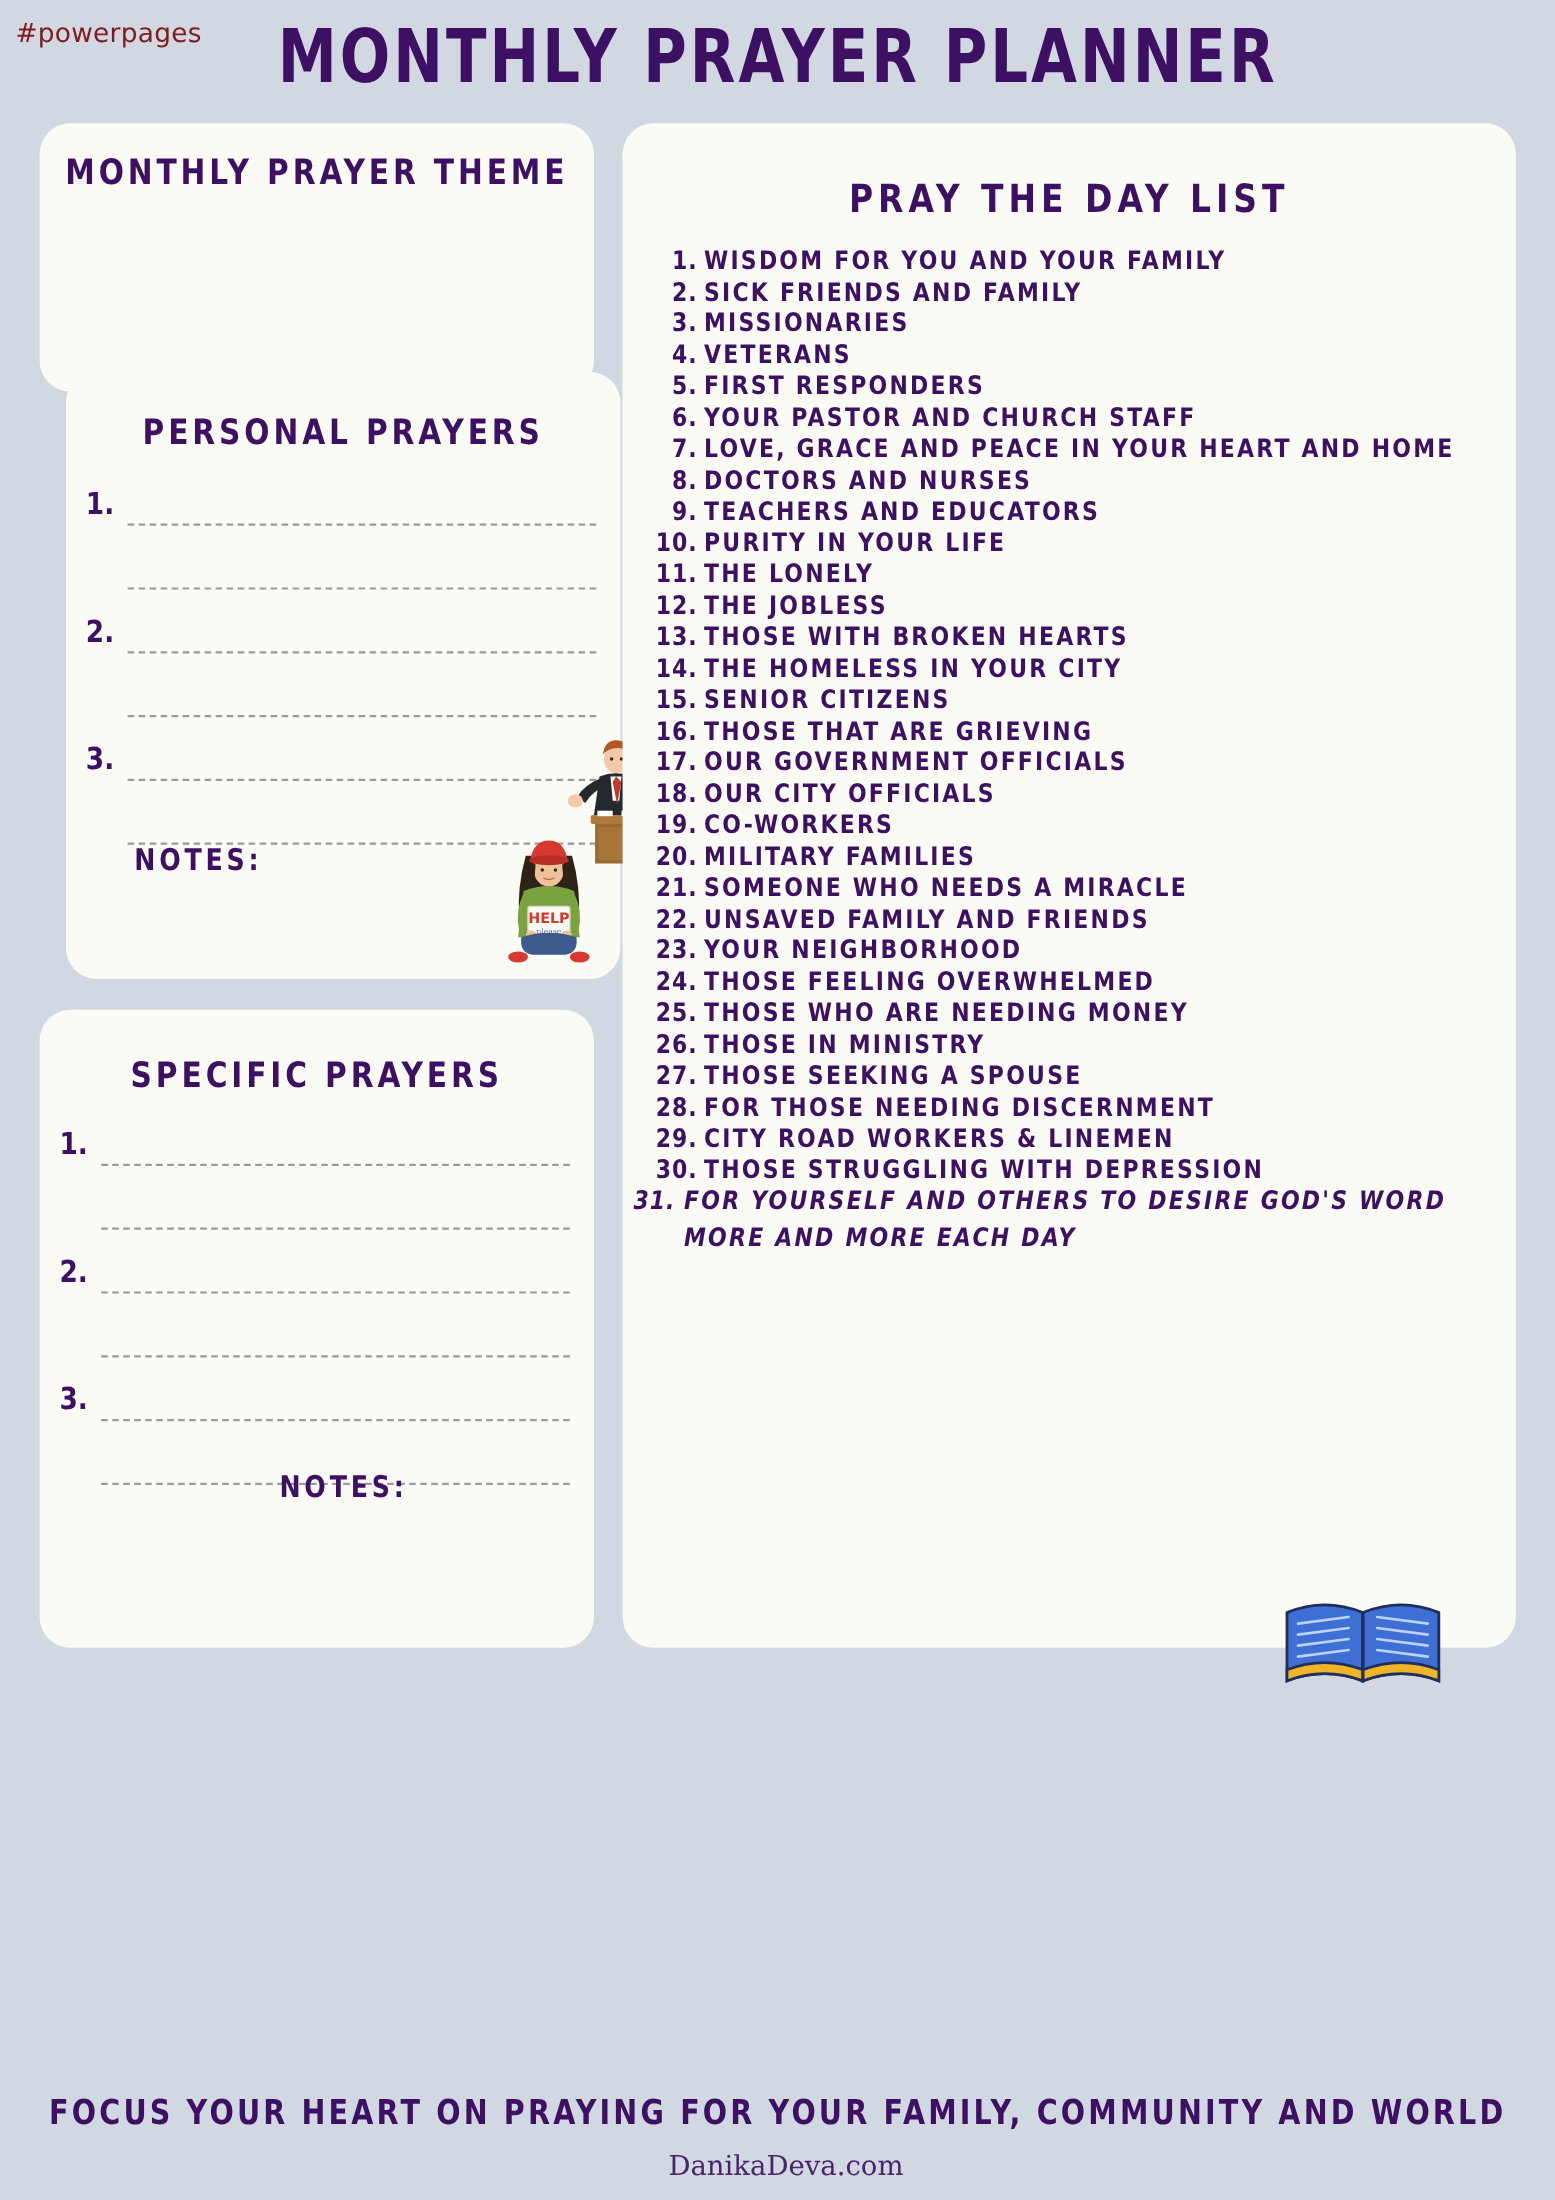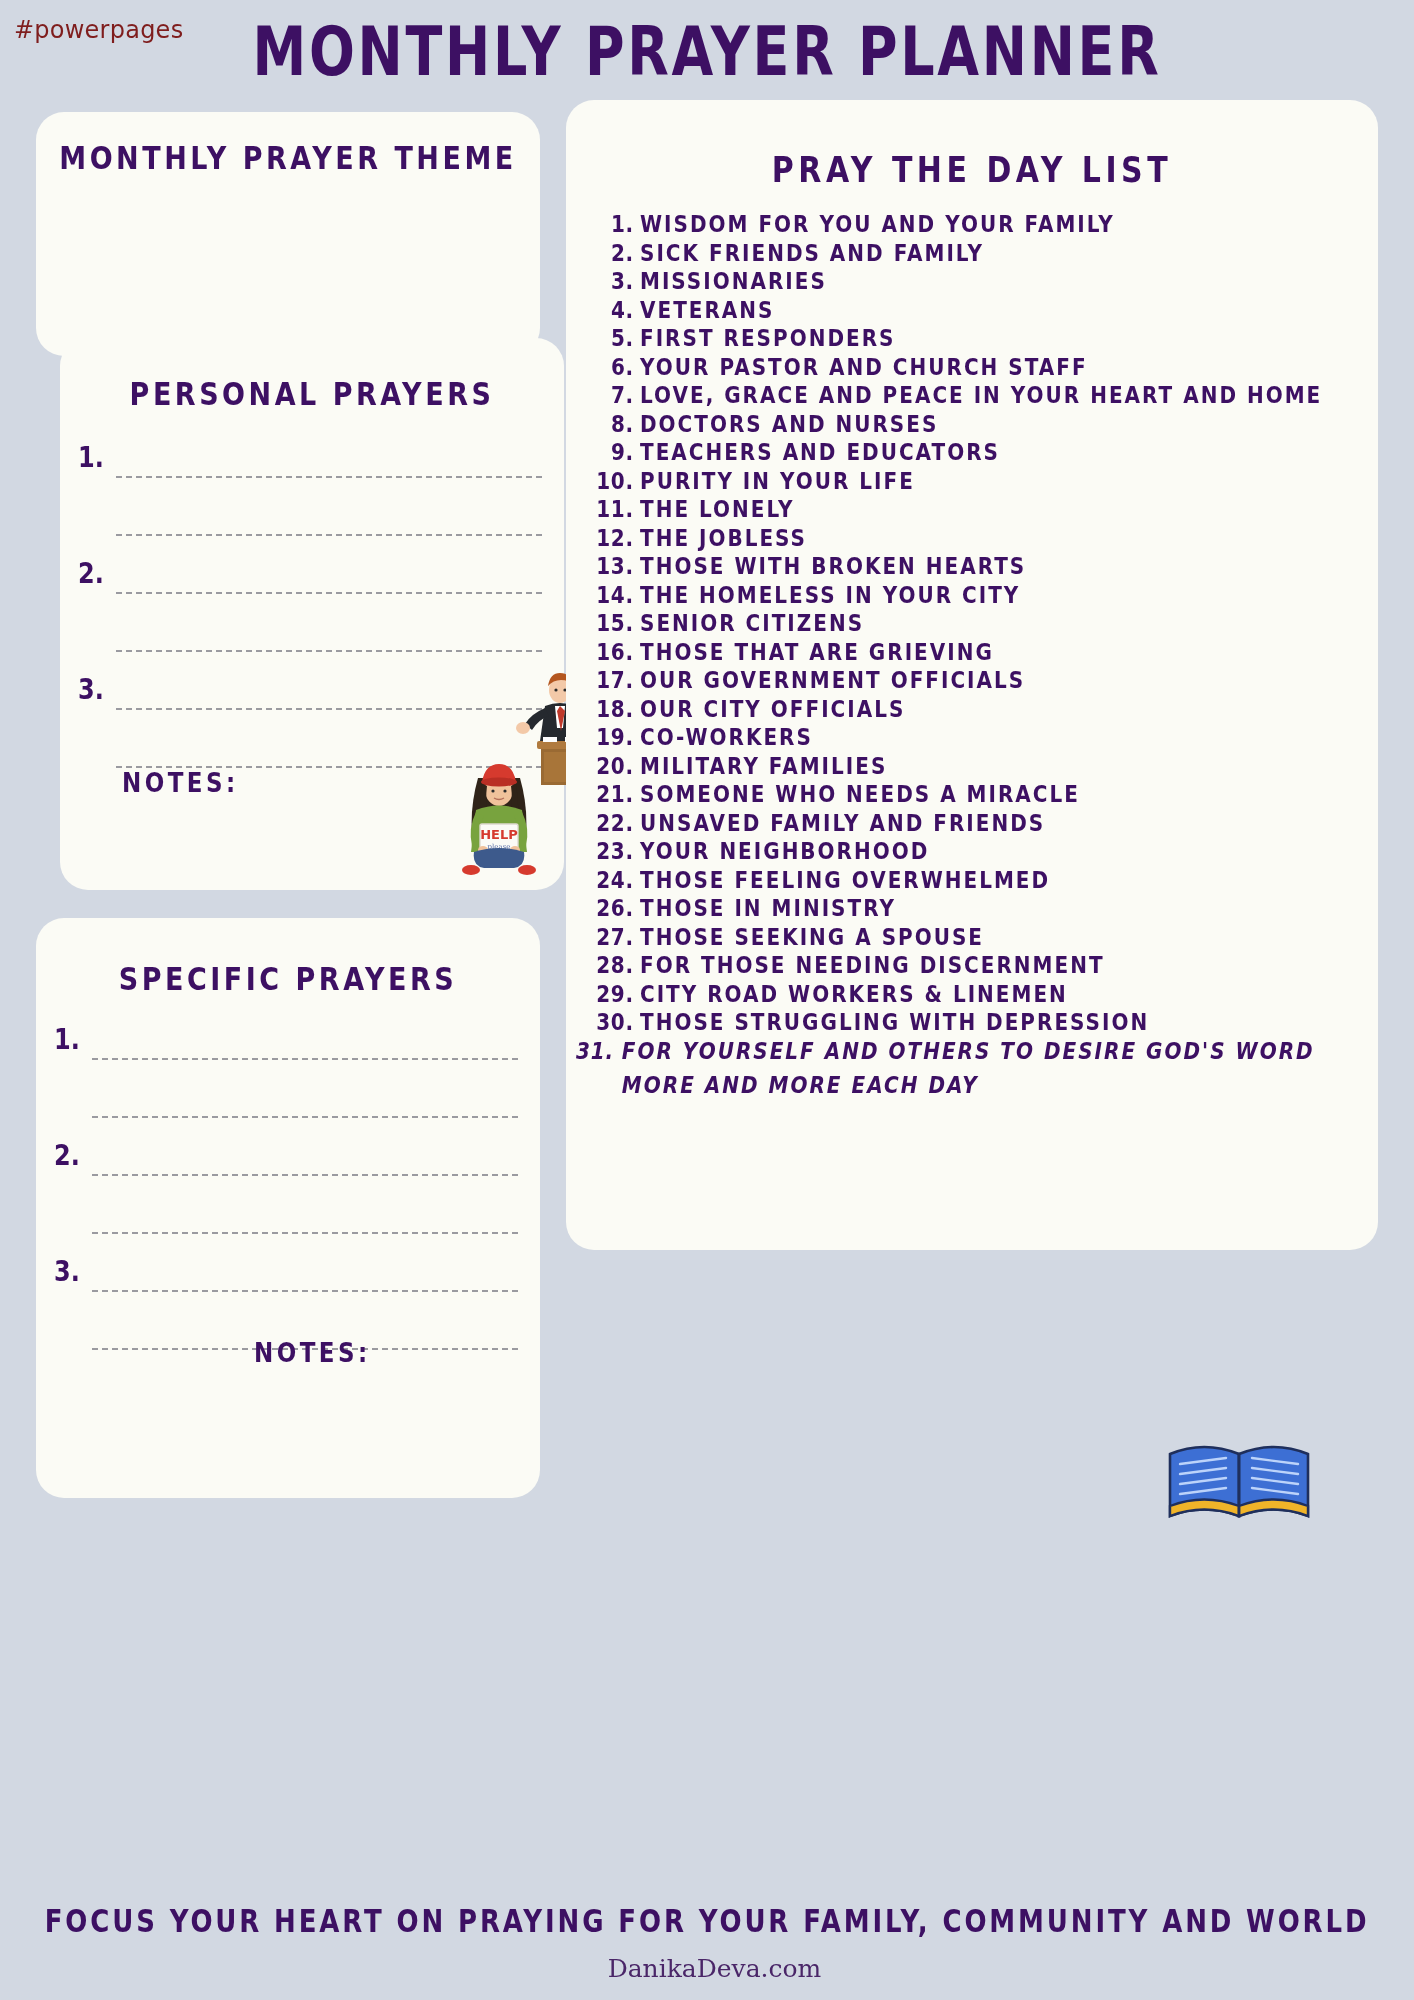--- a/index.html
+++ b/index.html
@@ -42,21 +42,21 @@
   
   .card {
     position: absolute;
     background: #fbfbf5;
     border-radius: 28px;
   }
 
   #card-theme   { left: 36px;  top: 112px;  width: 504px;  height: 244px; }
   #card-personal{ left: 36px;  top: 338px;  width: 504px;  height: 552px; margin-left: 24px; }
   #card-specific{ left: 36px;  top: 918px;  width: 504px;  height: 580px; }
-  #card-daylist { left: 566px; top: 100px;  width: 812px;  height: 1150px; }
+  #card-daylist { left: 566px; top: 112px;  width: 812px;  height: 1386px; }
 
   .card-title {
     position: absolute;
     left: 0; right: 0;
     text-align: center;
     font-size: 27px;
     font-weight: 700;
     letter-spacing: 0.13em;
     color: #3d1063;
     text-transform: uppercase;
@@ -368,20 +368,24 @@
         <span class="day-num">22.</span>
         <span class="day-text">UNSAVED FAMILY AND FRIENDS</span>
       </div>
     <div class="day-item">
         <span class="day-num">23.</span>
         <span class="day-text">YOUR NEIGHBORHOOD</span>
       </div>
     <div class="day-item">
         <span class="day-num">24.</span>
         <span class="day-text">THOSE FEELING OVERWHELMED</span>
+      </div>
+    <div class="day-item">
+        <span class="day-num">25.</span>
+        <span class="day-text">THOSE WHO ARE NEEDING MONEY</span>
       </div>
     <div class="day-item">
         <span class="day-num">26.</span>
         <span class="day-text">THOSE IN MINISTRY</span>
       </div>
     <div class="day-item">
         <span class="day-num">27.</span>
         <span class="day-text">THOSE SEEKING A SPOUSE</span>
       </div>
     <div class="day-item">

